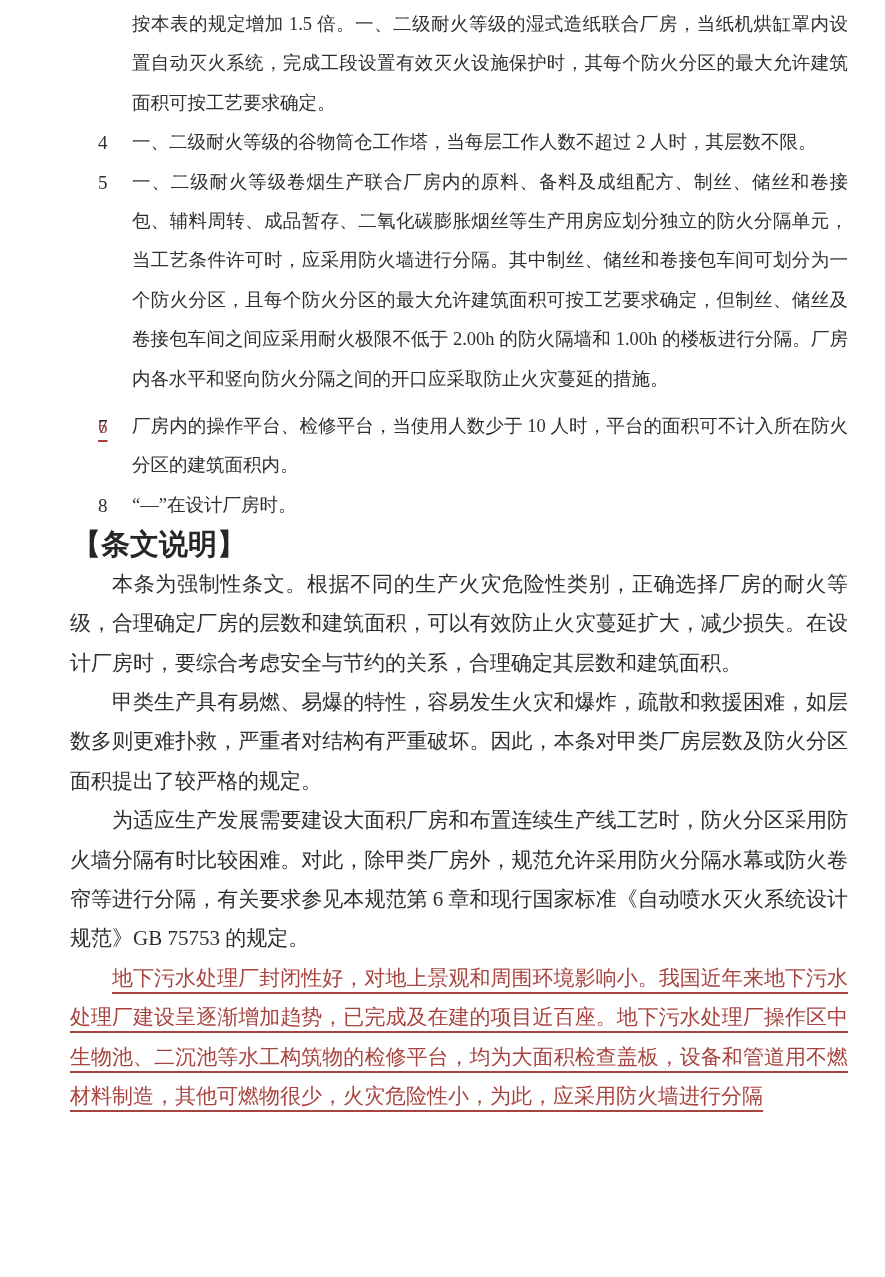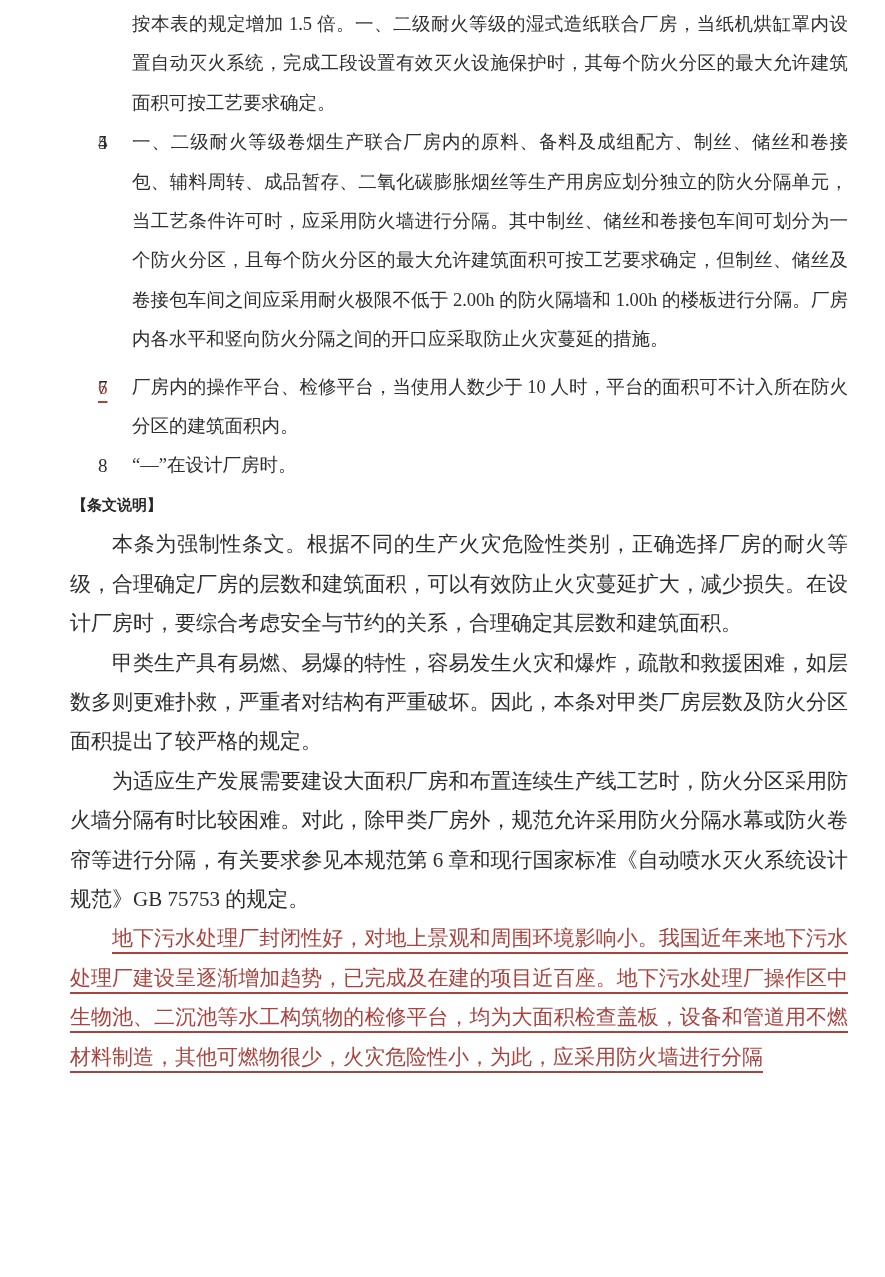--- a/index.html
+++ b/index.html
@@ -36,21 +36,21 @@
   .note.revision .note-text,
   .note.revision .num{
     text-decoration:underline;
     text-decoration-thickness:1.6px;
     text-underline-offset:7px;
   }
 
   
   .heading{
     margin:0 0 0 48px;
-    font-size:15px;
+    font-size:29px;
     line-height:39.4px;
     font-weight:bold;
     color:#262626;
   }
   .para{
     margin:0 37px 0 46px;
     font-size:21px;
     line-height:39.4px;
     text-align:justify;
     text-justify:inter-ideograph;
@@ -108,20 +108,21 @@
 <div class="page">
 
   <section class="notes">
 
     <div class="note">
       <span class="note-text">按本表的规定增加 1.5 倍。一、二级耐火等级的湿式造纸联合厂房，当纸机烘缸罩内设置自动灭火系统，完成工段设置有效灭火设施保护时，其每个防火分区的最大允许建筑面积可按工艺要求确定。</span>
     </div>
 
     <div class="note">
       <span class="num">4</span>
+      <span class="note-text">一、二级耐火等级的谷物筒仓工作塔，当每层工作人数不超过 2 人时，其层数不限。</span>
     </div>
 
     <div class="note">
       <span class="num">5</span>
       <span class="note-text">一、二级耐火等级卷烟生产联合厂房内的原料、备料及成组配方、制丝、储丝和卷接包、辅料周转、成品暂存、二氧化碳膨胀烟丝等生产用房应划分独立的防火分隔单元，当工艺条件许可时，应采用防火墙进行分隔。其中制丝、储丝和卷接包车间可划分为一个防火分区，且每个防火分区的最大允许建筑面积可按工艺要求确定，但制丝、储丝及卷接包车间之间应采用耐火极限不低于 2.00h 的防火隔墙和 1.00h 的楼板进行分隔。厂房内各水平和竖向防火分隔之间的开口应采取防止火灾蔓延的措施。</span>
     </div>
 
     <div class="note revision">
       <span class="num">6</span>
     </div>

